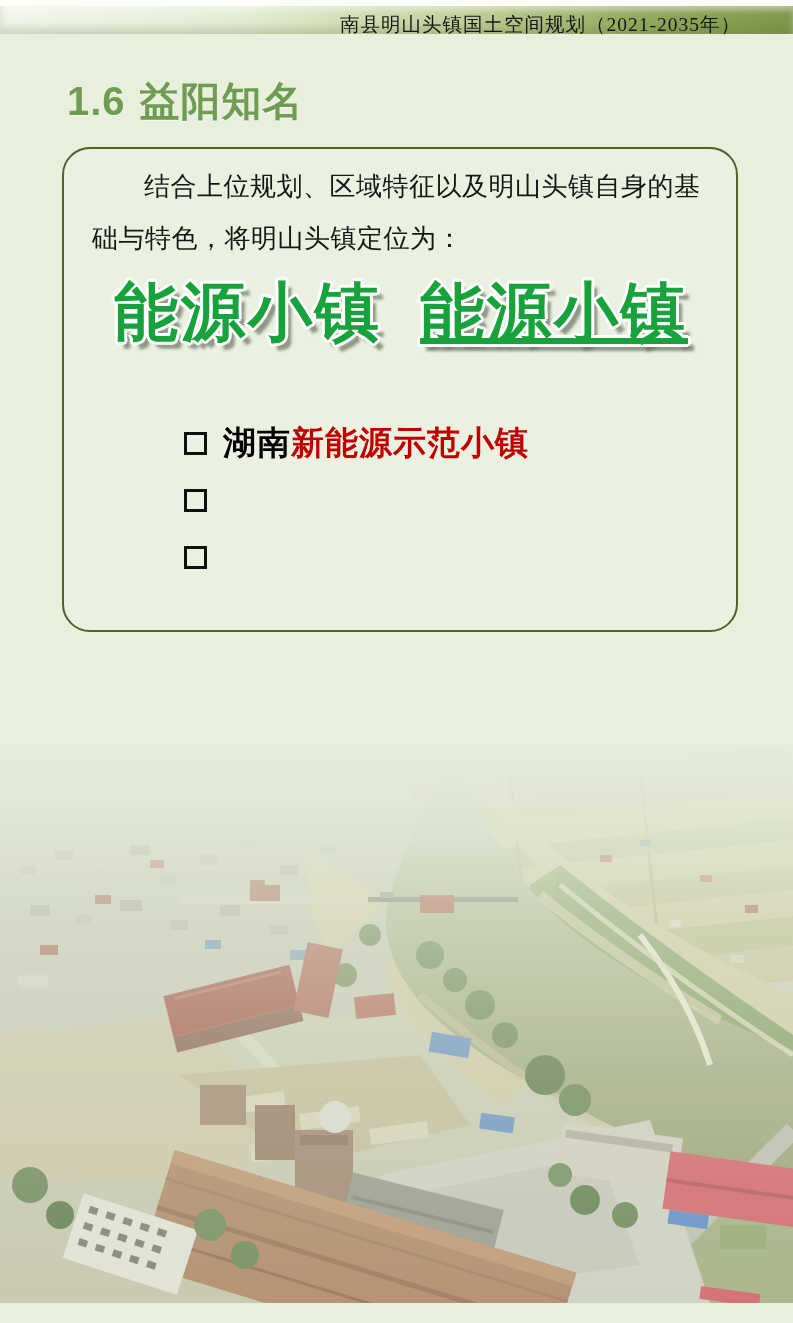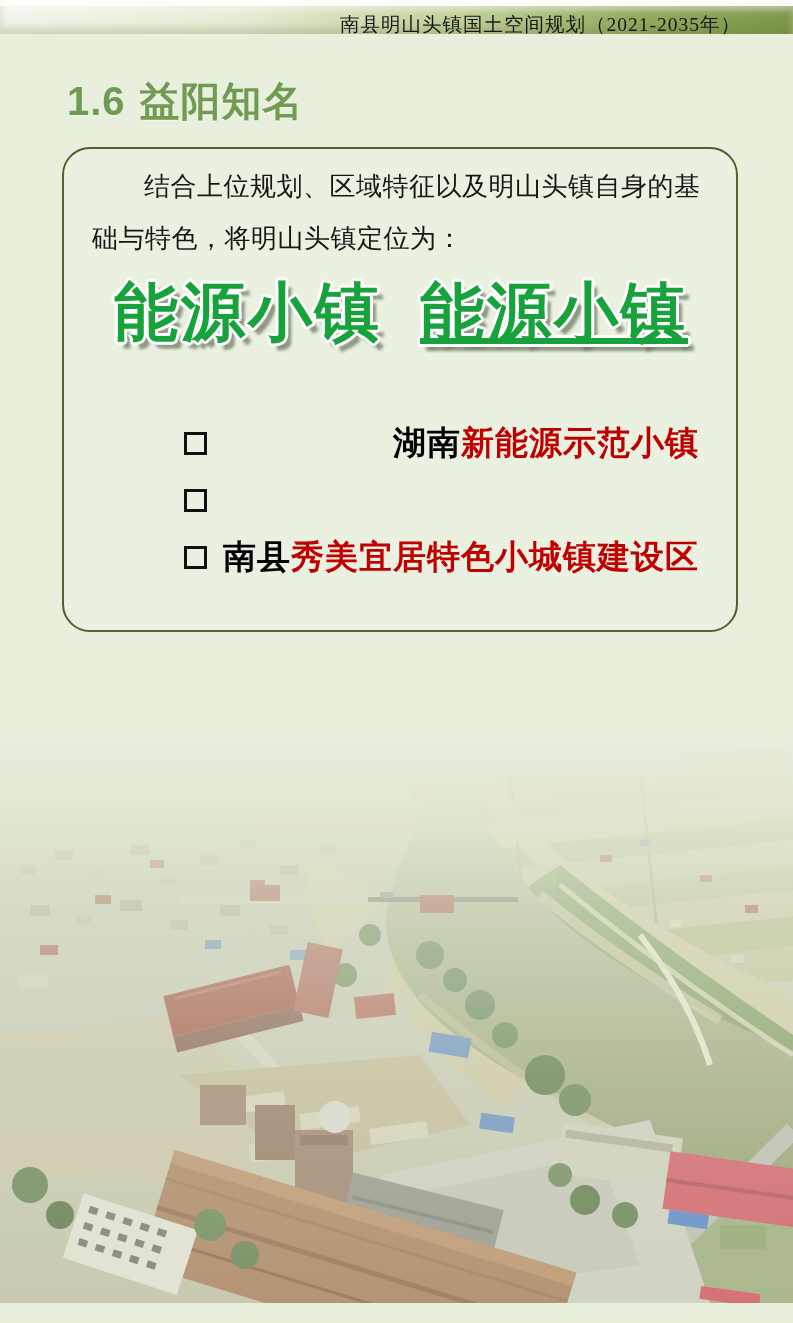--- a/index.html
+++ b/index.html
@@ -38,21 +38,21 @@
     position:absolute;left:50px;top:128px;white-space:nowrap;
     font-size:64px;font-weight:900;letter-spacing:3px;line-height:1.1;
     color:#17a23b;
     text-shadow:
       -3px 0 0 #fff, 3px 0 0 #fff, 0 -3px 0 #fff, 0 3px 0 #fff,
       -2px -2px 0 #fff, 2px -2px 0 #fff, -2px 2px 0 #fff, 2px 2px 0 #fff,
       6px 7px 3px rgba(110,120,100,.75);
   }
   .slogan .part2{margin-left:38px;text-decoration:underline;}
   .bullet-list{position:absolute;left:120px;top:266px;}
-  .bullet-row{display:flex;align-items:center;height:57px;justify-content:space-between;}
+  .bullet-row{display:flex;align-items:center;height:57px;}
   .bullet-square{
     width:17px;height:17px;border:3px solid #101010;margin-right:16px;flex:0 0 auto;
     background:transparent;
   }
   .bullet-text{font-size:33px;font-weight:900;letter-spacing:1px;white-space:nowrap;}
   .bullet-text .b{color:#000;}
   .bullet-text .r{color:#c00000;}
   .photo-wrap{position:absolute;left:0;top:745px;width:793px;height:558px;}
   .photo-wrap svg{display:block;}
 </style>
@@ -79,21 +79,20 @@
   <div class="bullet-list">
     <div class="bullet-row">
       <span class="bullet-square"></span>
       <span class="bullet-text"><span class="b">湖南</span><span class="r">新能源示范小镇</span></span>
     </div>
     <div class="bullet-row">
       <span class="bullet-square"></span>
     </div>
     <div class="bullet-row">
       <span class="bullet-square"></span>
-      <span class="bullet-text"><span class="b">南县</span><span class="r">秀美宜居特色小城镇建设区</span></span>
     </div>
   </div>
 </div>
 
 <div class="photo-wrap">
   <svg width="793" height="558" viewBox="0 0 793 558" xmlns="http://www.w3.org/2000/svg">
     <defs>
       <linearGradient id="riverGrad" x1="0" y1="0" x2="0" y2="1">
         <stop offset="0" stop-color="#bcc3ae"></stop>
         <stop offset="0.45" stop-color="#a3ab85"></stop>

